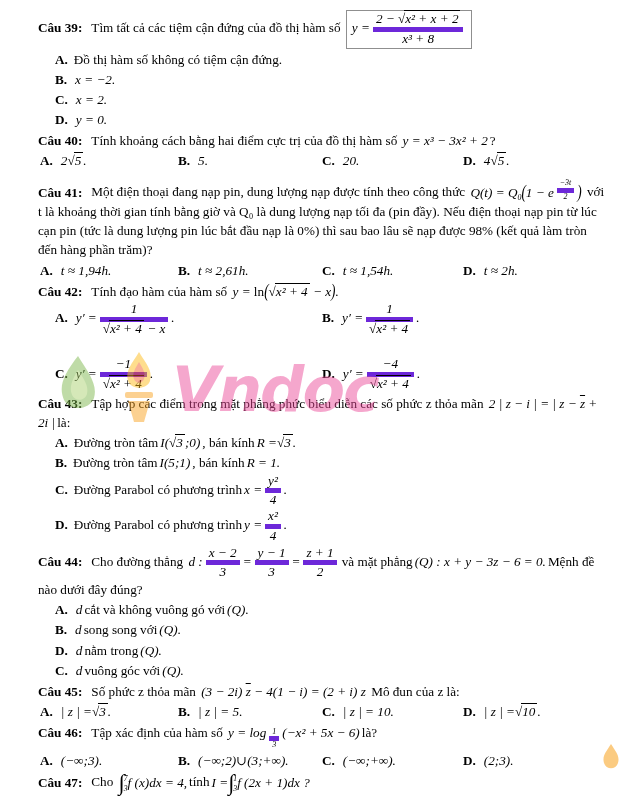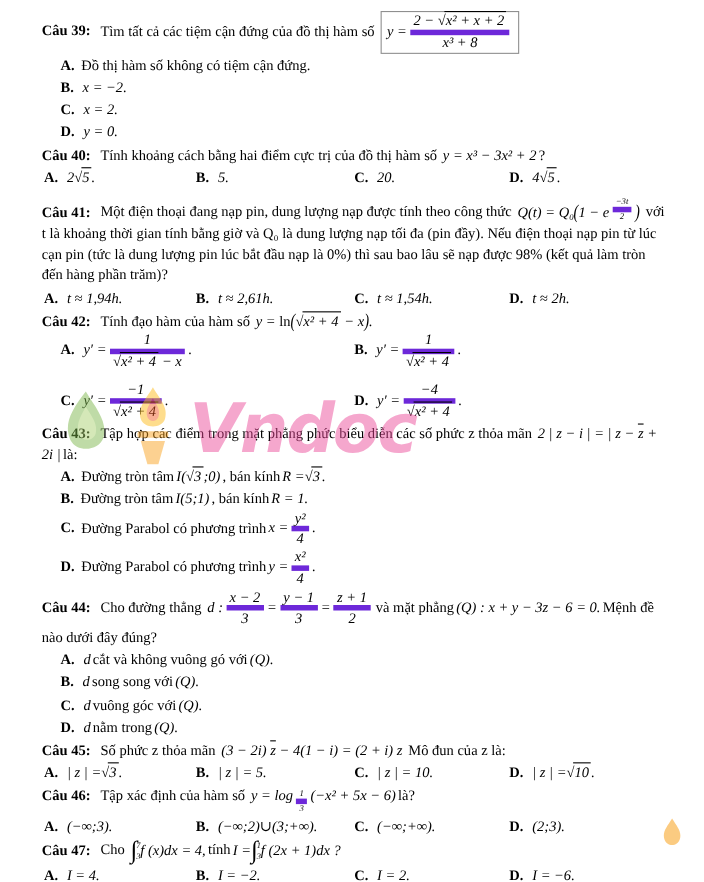--- a/index.html
+++ b/index.html
@@ -9,21 +9,21 @@
     padding:8px 32px 6px 38px;position:relative;overflow:hidden;
   }
   .q{margin:0 0 2px 0;}
   .gap-lg{margin-top:9px;}
   .qhead{margin:2px 0 1px 0;}
   .qlabel{font-weight:bold;margin-right:9px;}
   .letter{font-weight:bold;margin-right:6px;}
   .opts-stack{margin-left:17px;font-family:Liberation Serif, serif;}
   .opts-stack .opt{margin:1px 0;}
   .opts-row{display:grid;grid-template-columns:138px 144px 141px auto;margin-left:2px;align-items:center;}
-  .opts-2col{display:grid;grid-template-columns:267px auto;margin-left:17px;row-gap:11px;align-items:center;}
+  .opts-2col{display:grid;grid-template-columns:267px auto;margin-left:17px;row-gap:21px;align-items:center;}
   
   .math{font-style:italic;margin:0 2px;}
   .math .mr{font-style:normal;}
   .mfrac{display:inline-block;vertical-align:middle;text-align:center;margin:0 3px;}
   .mnum{display:block;padding:0 3px;border-bottom:5px solid #6d28d9;line-height:1.12;}
   .mden{display:block;padding:0 3px;line-height:1.12;}
   .msqrt{white-space:nowrap;}
   .rsg{display:inline-block;}
   .rbar{border-top:1px solid #000;padding:0 2px 0 1px;margin-left:-1px;}
   .msup{display:inline-block;vertical-align:0.5em;font-size:0.6em;line-height:1;}
@@ -112,22 +112,22 @@
 </section>
 
 <section class="q">
   <div class="qhead">
     <span class="qlabel">Câu 44:</span><span>Cho đường thẳng</span>
     <span class="math"><span>d :</span><span class="mfrac"><span class="mnum">x − 2</span><span class="mden">3</span></span><span>=</span><span class="mfrac"><span class="mnum">y − 1</span><span class="mden">3</span></span><span>=</span><span class="mfrac"><span class="mnum">z + 1</span><span class="mden">2</span></span></span><span>và mặt phẳng</span><span class="math"><span>(Q) : x + y − 3z − 6 = 0.</span></span><span>Mệnh đề nào dưới đây đúng?</span>
   </div>
   <div class="opts-stack">
     <div class="opt"><span class="letter">A.</span><span class="math"><span>d</span></span><span>cắt và không vuông gó với</span><span class="math"><span>(Q).</span></span></div>
     <div class="opt"><span class="letter">B.</span><span class="math"><span>d</span></span><span>song song với</span><span class="math"><span>(Q).</span></span></div>
+    <div class="opt"><span class="letter">D.</span><span class="math"><span>d</span></span><span>nằm trong</span><span class="math"><span>(Q).</span></span></div>
     <div class="opt"><span class="letter">C.</span><span class="math"><span>d</span></span><span>vuông góc với</span><span class="math"><span>(Q).</span></span></div>
-    <div class="opt"><span class="letter">D.</span><span class="math"><span>d</span></span><span>nằm trong</span><span class="math"><span>(Q).</span></span></div>
   </div>
 </section>
 
 <section class="q">
   <div class="qhead">
     <span class="qlabel">Câu 45:</span><span>Số phức z thỏa mãn</span>
     <span class="math"><span>(3 − 2i) </span><span class="mol">z</span><span> − 4(1 − i) = (2  +  i) z</span></span>
     <span>Mô đun của z là:</span>
   </div>
   <div class="opts-row">

